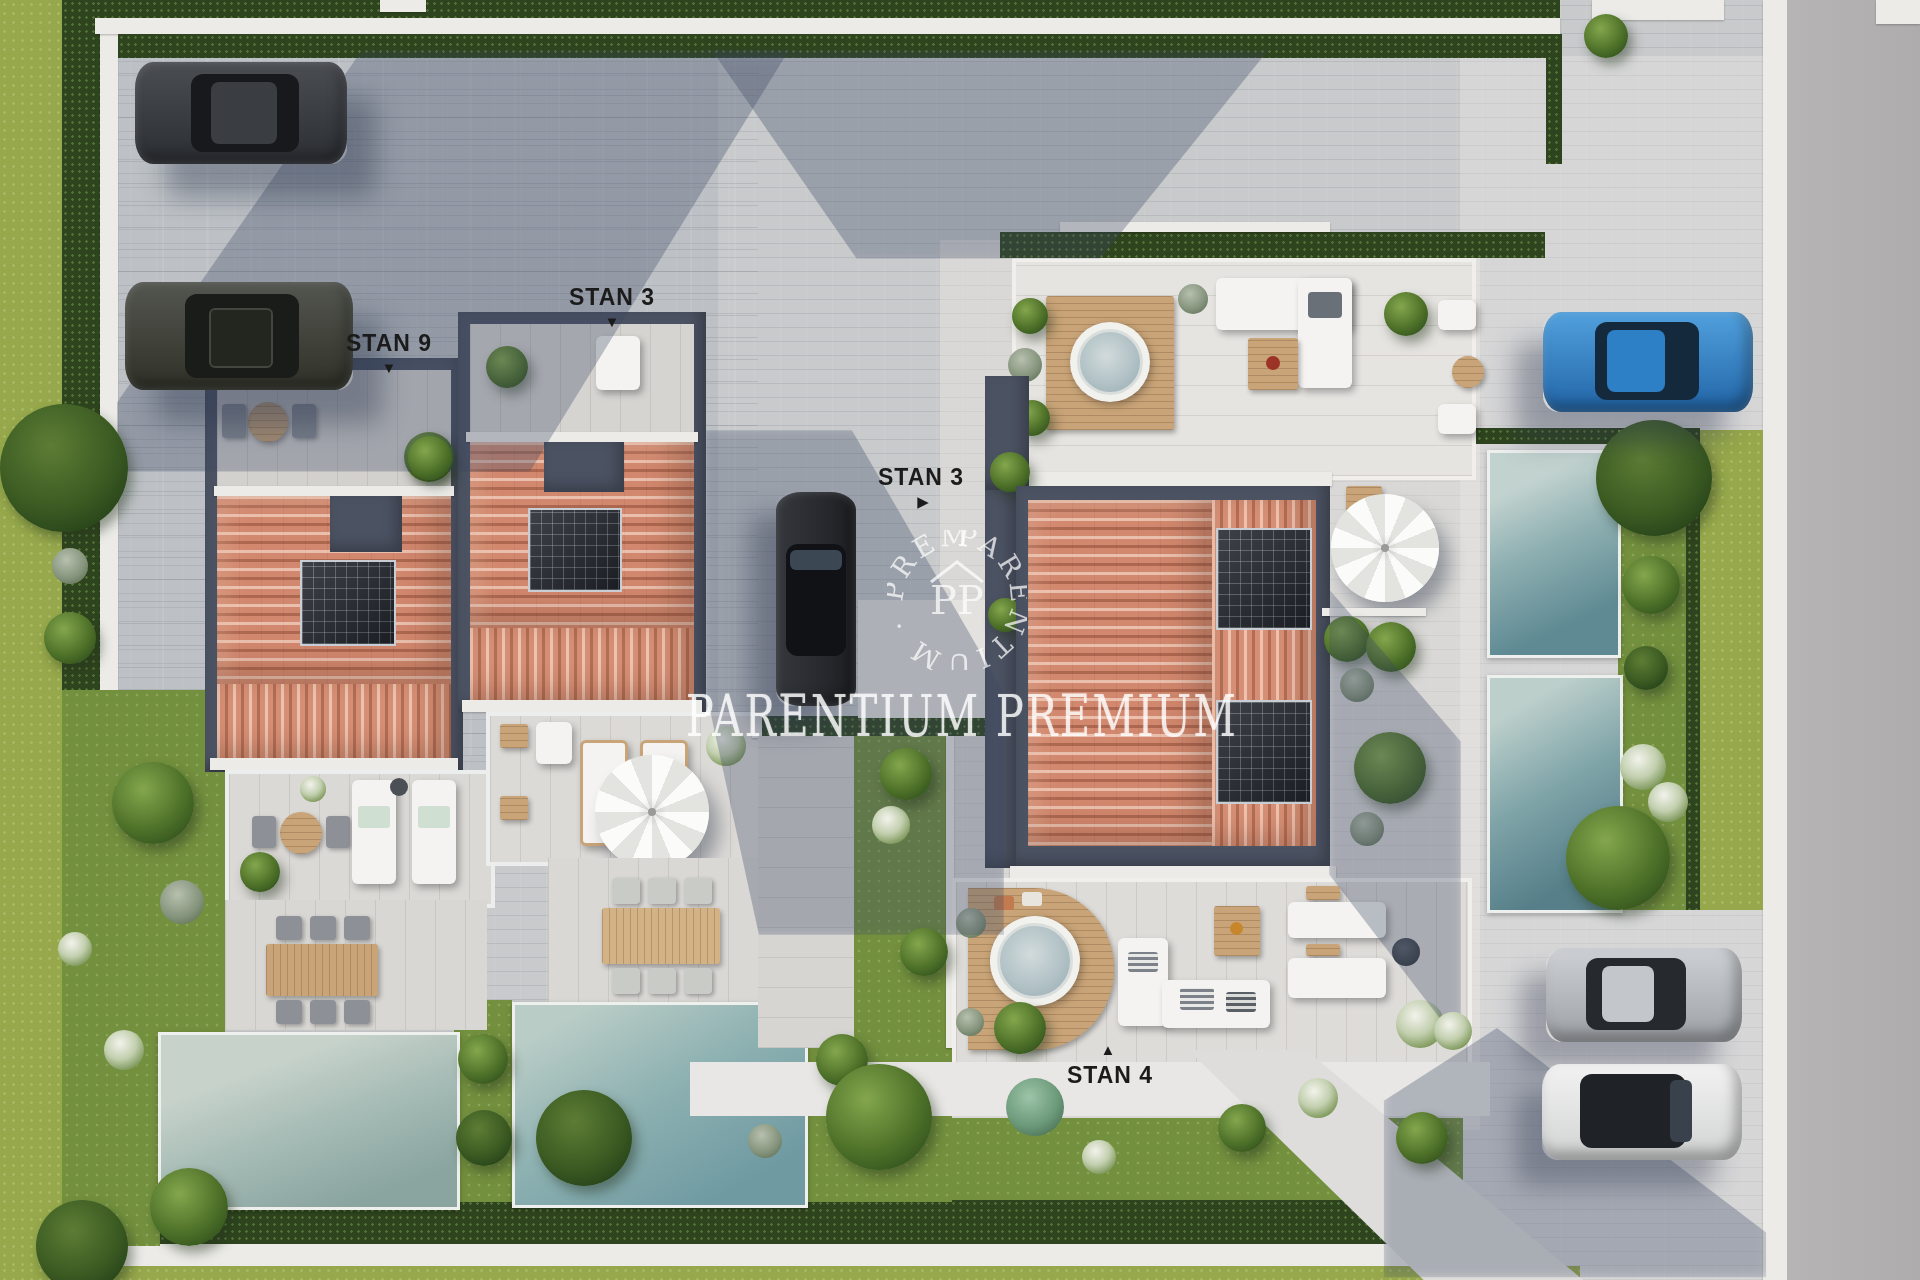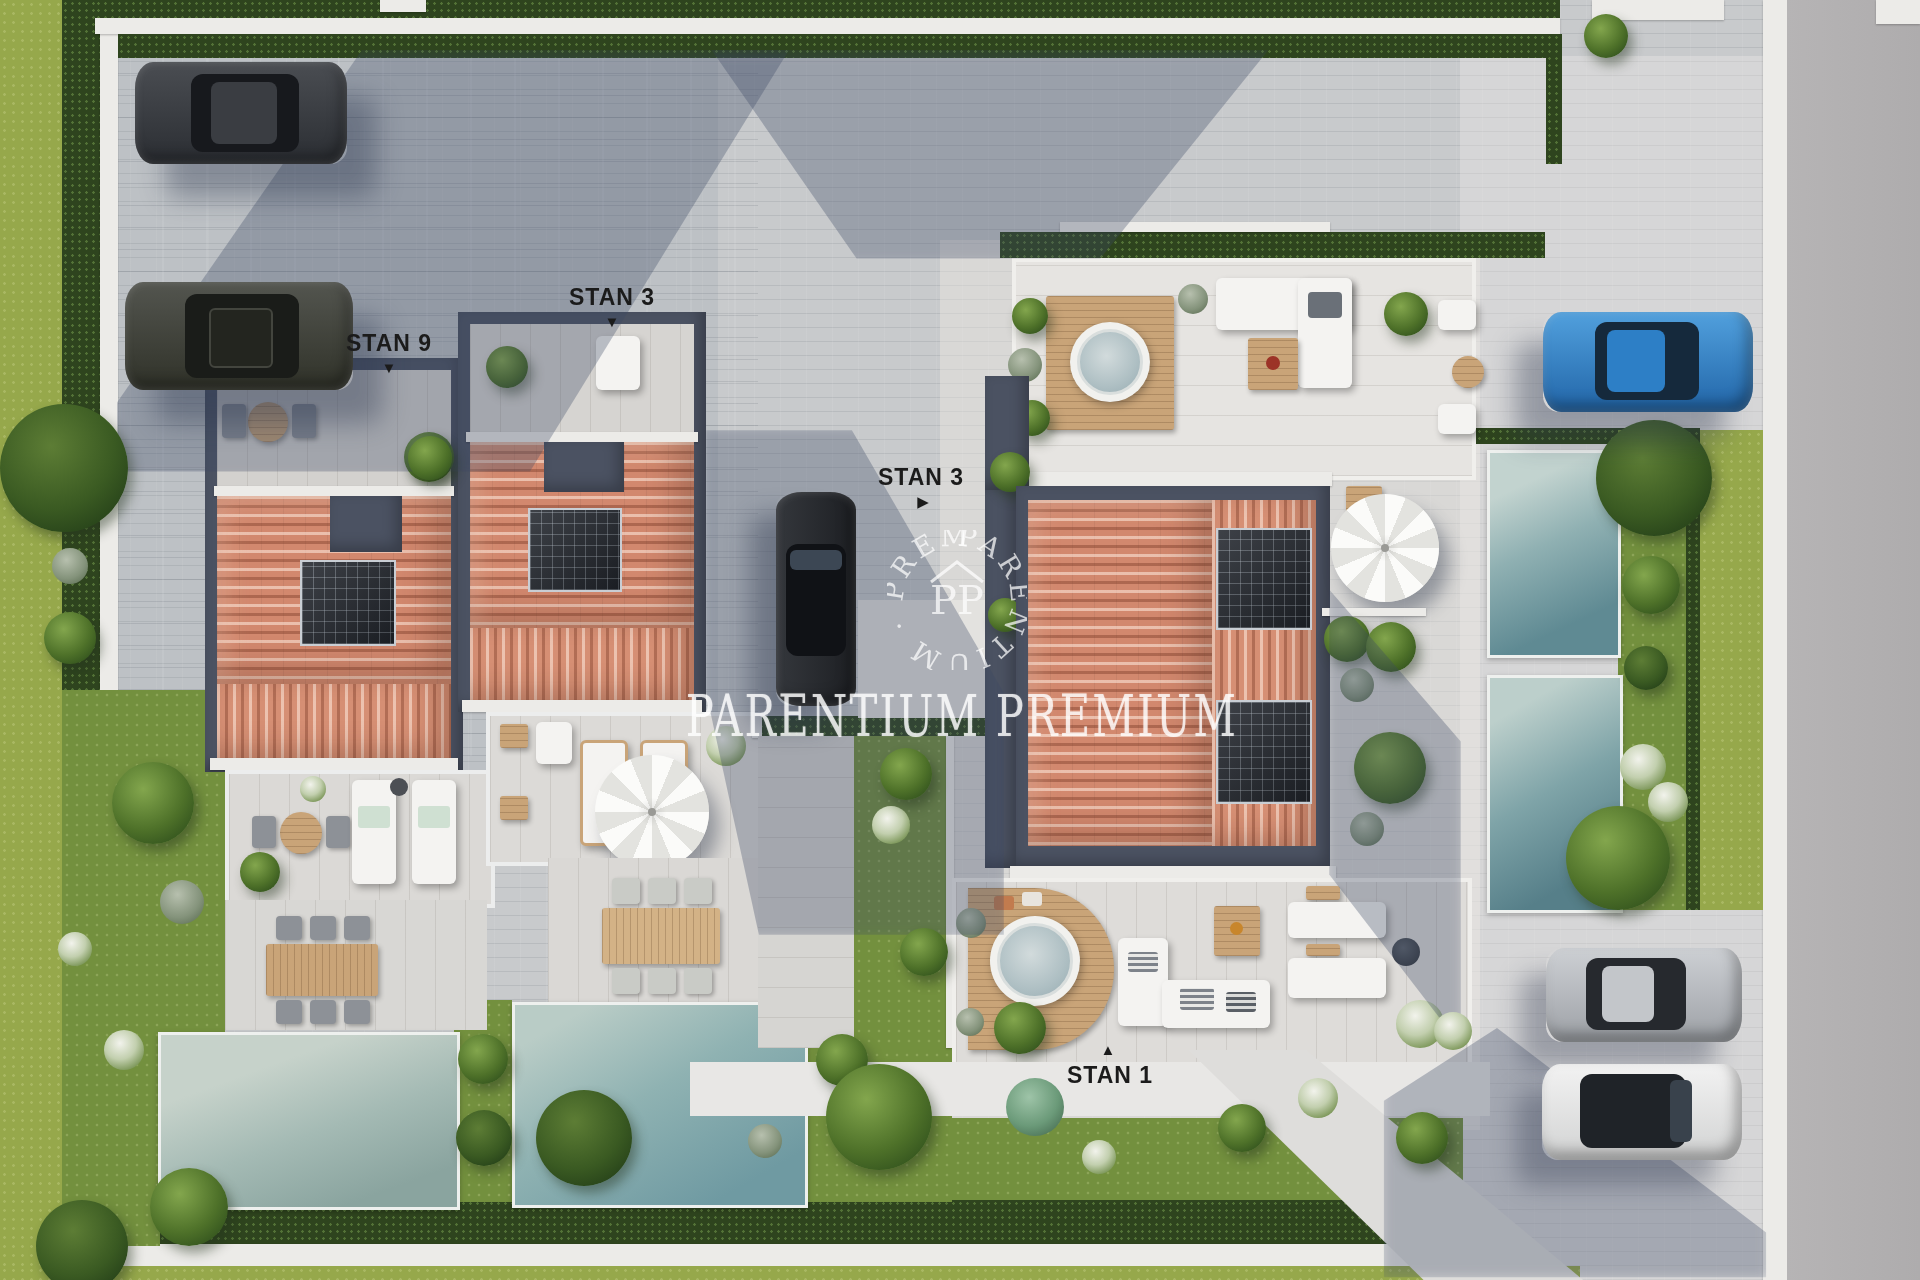--- a/index.html
+++ b/index.html
@@ -327,21 +327,21 @@
     <div class="a" style="left:128px;top:16px;width:22px;height:62px;background:#39424c;border-radius:6px;"></div>
   </div>
 
   <div class="a stan" style="left:389px;top:330px;">STAN 9</div>
   <div class="a tri" style="left:389px;top:360px;">▼</div>
   <div class="a stan" style="left:612px;top:284px;">STAN 3</div>
   <div class="a tri" style="left:612px;top:314px;">▼</div>
   <div class="a stan" style="left:921px;top:464px;">STAN 3</div>
   <div class="a tri" style="left:923px;top:494px;">▶</div>
   <div class="a tri" style="left:1108px;top:1042px;">▲</div>
-  <div class="a stan" style="left:1110px;top:1062px;">STAN 1</div>
+  <div class="a stan" style="left:1110px;top:1062px;">STAN 4</div>
 
   <svg class="a" style="left:887px;top:530px;" width="140" height="140" viewBox="0 0 140 140">
     <defs>
         <path id="ringpath" d="M70,16 a54,54 0 1,1 -0.01,0"></path>
       </defs>
     <g fill="rgba(255,255,255,0.72)">
       <text font-family="DejaVu Serif, Liberation Serif, serif" font-size="27" letter-spacing="4">
         <textPath href="#ringpath">PARENTIUM · PREMIUM ·</textPath>
       </text>
       <text x="70" y="84" text-anchor="middle" font-family="DejaVu Serif, Liberation Serif, serif" font-size="40">PP</text>

